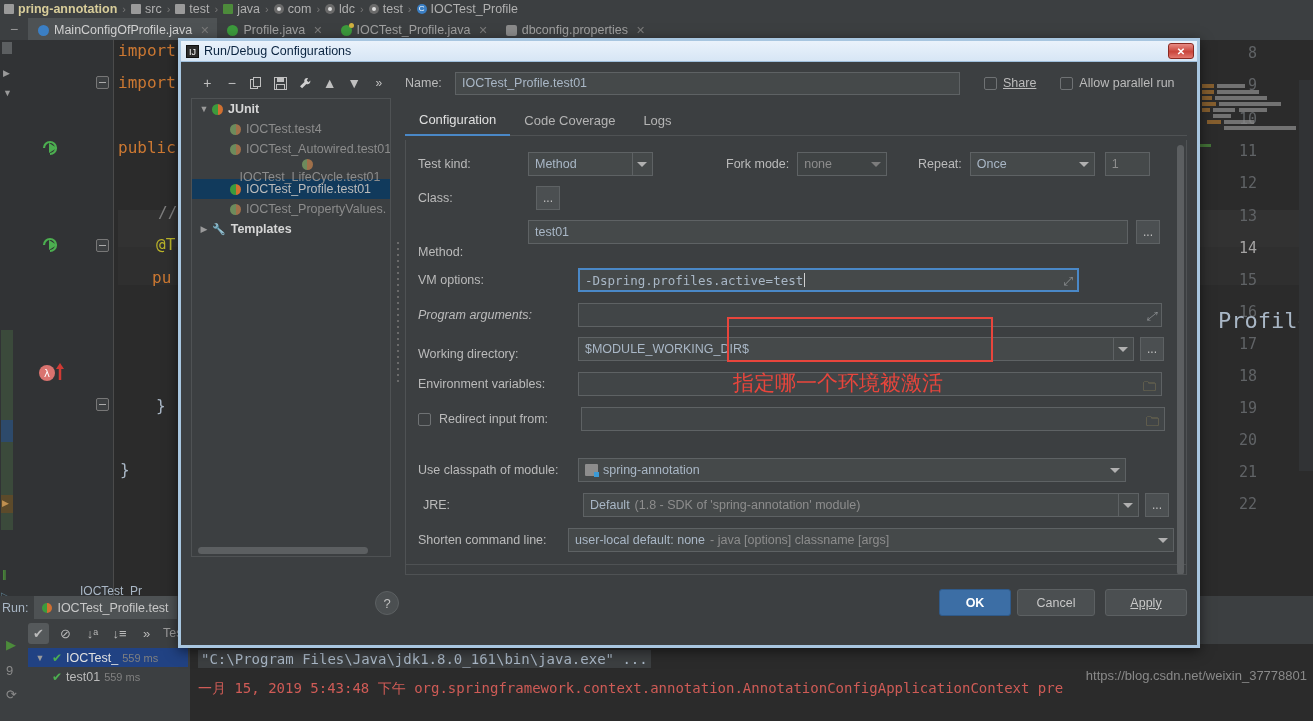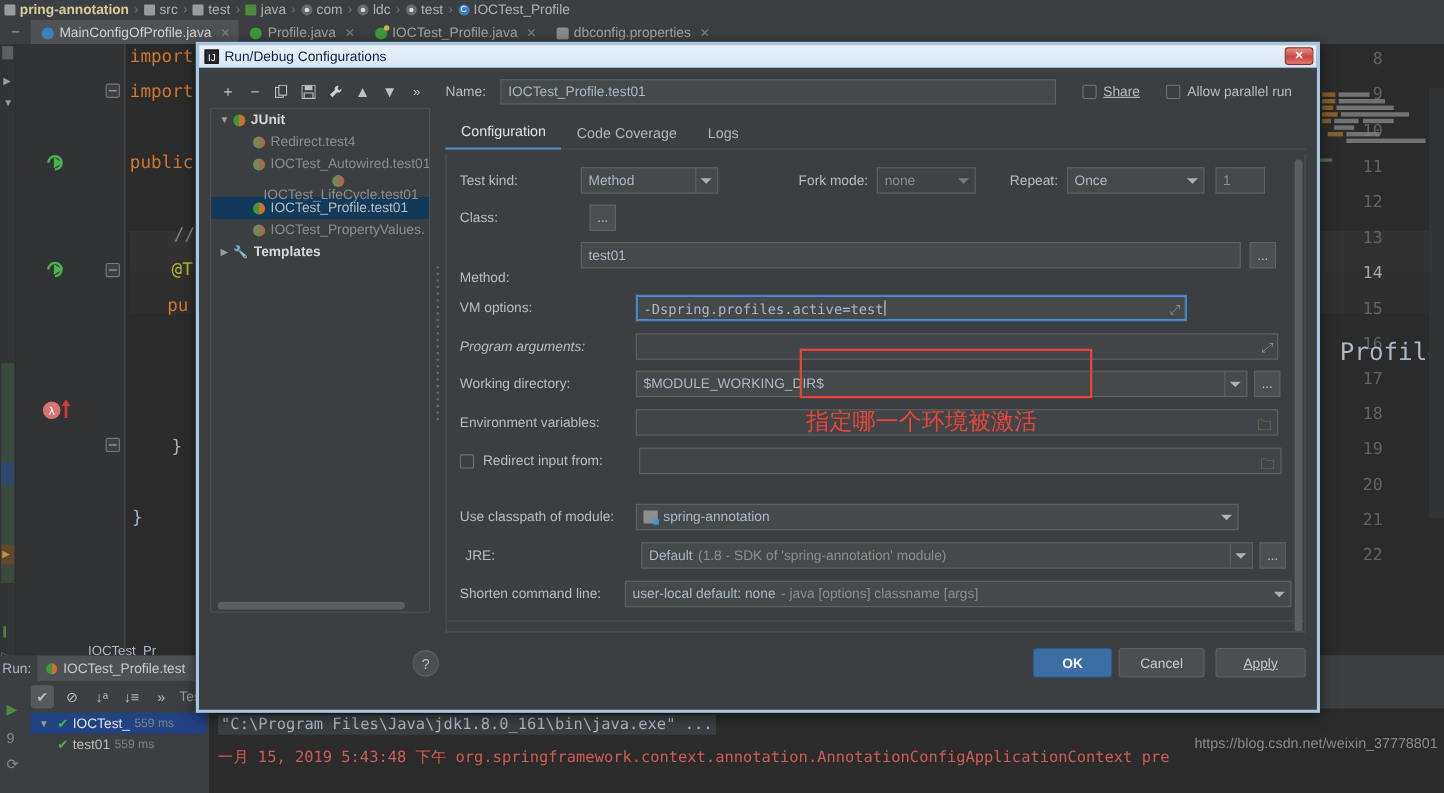--- a/index.html
+++ b/index.html
@@ -477,21 +477,21 @@
         </div>
 
         <div class="lp-tree">
           <div class="tnode" style="padding-left:4px;">
             <span class="tw">▼</span>
             <span class="junit-ic"></span>
             <span class="tlabel bold">JUnit</span>
           </div>
           <div class="tnode" style="padding-left:38px;">
             <span class="junit-ic dim"></span>
-            <span class="tlabel dim">Redirect.test4</span>
+            <span class="tlabel dim">IOCTest.test4</span>
           </div>
           <div class="tnode" style="padding-left:38px;">
             <span class="junit-ic dim"></span>
             <span class="tlabel dim">IOCTest_Autowired.test01</span>
           </div>
           <div class="tnode" style="padding-left:38px;flex-direction:column;">
             <span class="junit-ic dim"></span>
             <span class="tlabel dim">IOCTest_LifeCycle.test01</span>
           </div>
           <div class="tnode sel" style="padding-left:38px;">
@@ -618,21 +618,21 @@
           </div>
 
           <div class="frow" style="left:12px; top:163px; right:12px;font-style:italic;">
             <span class="flbl" style="width:160px;">Program arguments:</span>
             <div class="fld empty" style="width:584px;">
               <span class="mono"></span>
               <span class="expand-ic">⤢</span>
             </div>
           </div>
 
-          <div class="frow" style="left:12px; top:197px; right:12px;">
+          <div class="frow" style="left:12px; top:197px; right:12px;align-items:flex-end;">
             <span class="flbl" style="width:160px;">Working directory:</span>
             <div class="combo sep" style="width:556px;">
               <span>$MODULE_WORKING_DIR$</span>
               <span class="arrowbox"></span>
                 <span class="arrow"></span>
             </div>
             <div class="dots-btn" style="margin-left:6px;">
                 <span>...</span>
               </div>
           </div>

